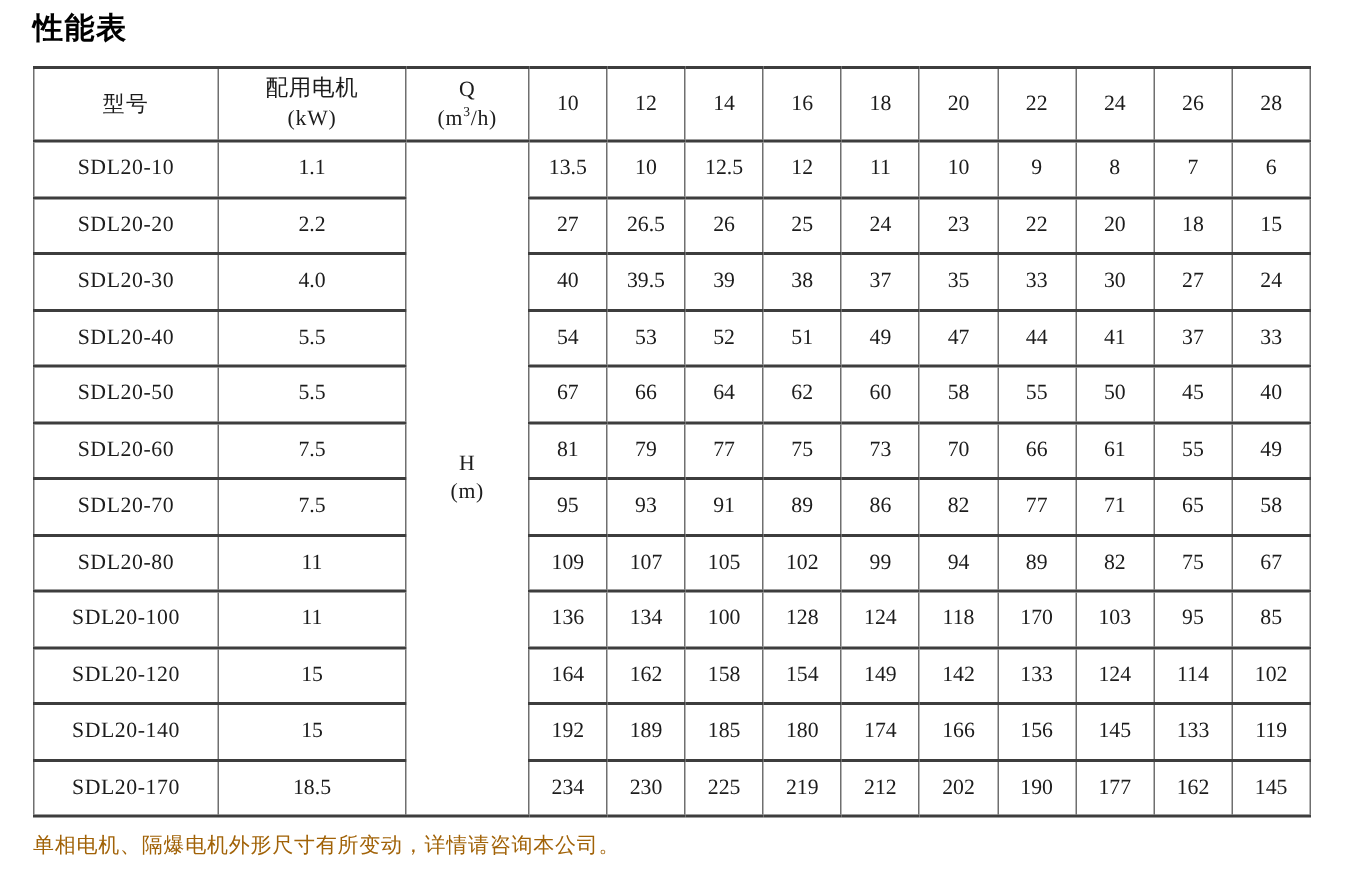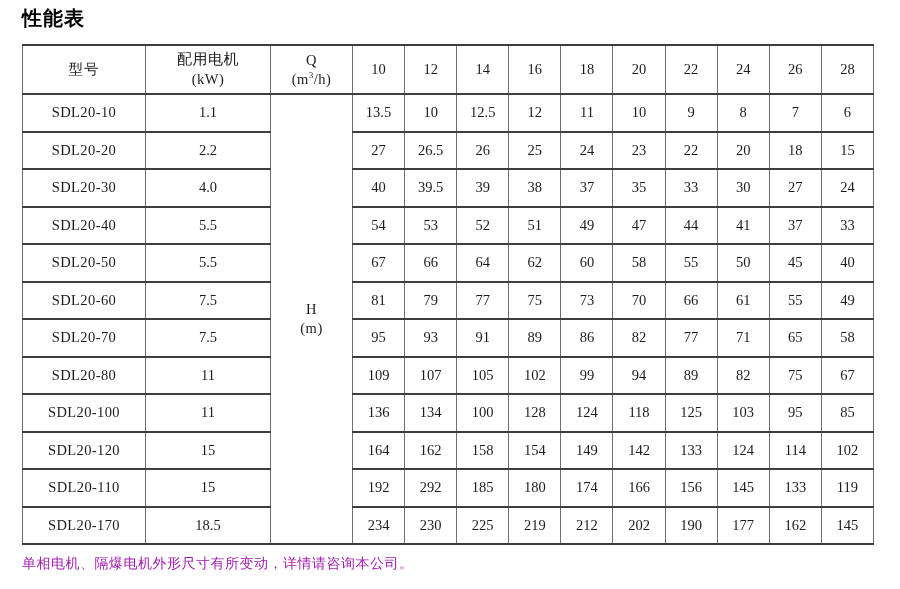--- a/index.html
+++ b/index.html
@@ -52,21 +52,21 @@
     border-right: 2px solid #474747;
   }
   .cjk-head { font-size: 15px; letter-spacing: 1px; }
   .two-line { line-height: 1.3; }
   .two-line div { letter-spacing: 0.5px; }
   sup.q-sup { font-size: 9px; vertical-align: super; line-height: 0; }
   .model-cell { font-size: 14px; letter-spacing: 0.4px; }
   .footnote {
     font-family: "Liberation Sans", sans-serif;
     font-size: 14px;
-    color: #a21caf;
+    color: #a16207;
     margin-top: 10px;
     letter-spacing: 0.5px;
   }
 </style>
 </head>
 <body>
 
 <div class="page">
 
   <h1 class="page-title">性能表</h1>
@@ -231,44 +231,44 @@
         </tr>
         <tr>
           <td class="model-cell">SDL20-100</td>
           <td class="power-cell">11</td>
           <td class="value-cell">136</td>
           <td class="value-cell">134</td>
           <td class="value-cell">100</td>
           <td class="value-cell">128</td>
           <td class="value-cell">124</td>
           <td class="value-cell">118</td>
-          <td class="value-cell">125</td>
+          <td class="value-cell">170</td>
           <td class="value-cell">103</td>
           <td class="value-cell">95</td>
           <td class="value-cell">85</td>
         </tr>
         <tr>
           <td class="model-cell">SDL20-120</td>
           <td class="power-cell">15</td>
           <td class="value-cell">164</td>
           <td class="value-cell">162</td>
           <td class="value-cell">158</td>
           <td class="value-cell">154</td>
           <td class="value-cell">149</td>
           <td class="value-cell">142</td>
           <td class="value-cell">133</td>
           <td class="value-cell">124</td>
           <td class="value-cell">114</td>
           <td class="value-cell">102</td>
         </tr>
         <tr>
-          <td class="model-cell">SDL20-110</td>
+          <td class="model-cell">SDL20-140</td>
           <td class="power-cell">15</td>
           <td class="value-cell">192</td>
-          <td class="value-cell">292</td>
+          <td class="value-cell">189</td>
           <td class="value-cell">185</td>
           <td class="value-cell">180</td>
           <td class="value-cell">174</td>
           <td class="value-cell">166</td>
           <td class="value-cell">156</td>
           <td class="value-cell">145</td>
           <td class="value-cell">133</td>
           <td class="value-cell">119</td>
         </tr>
         <tr>

